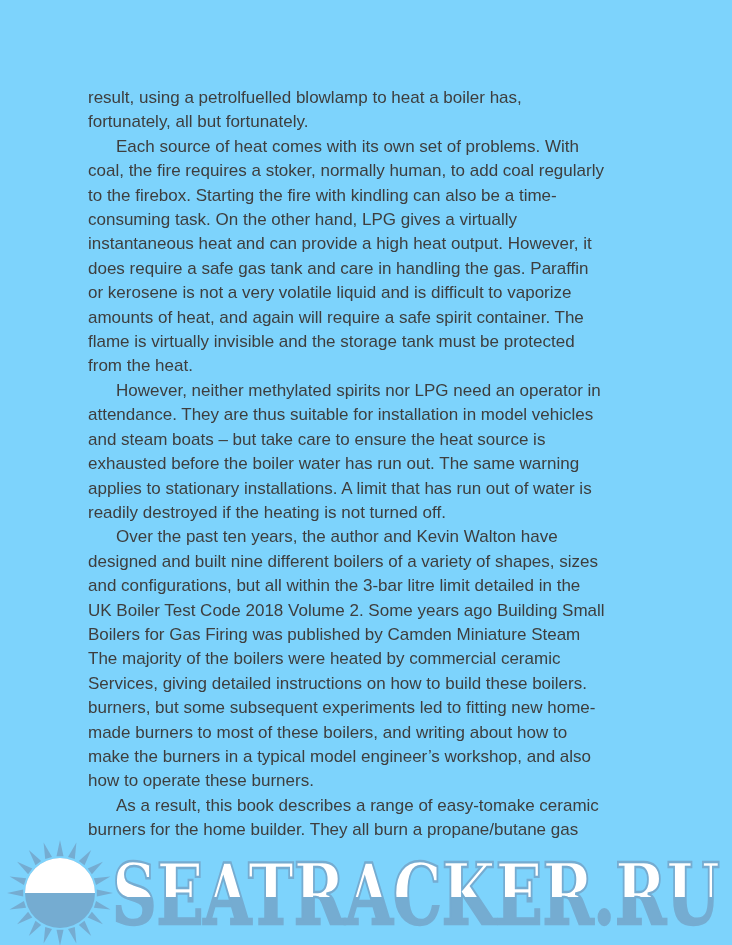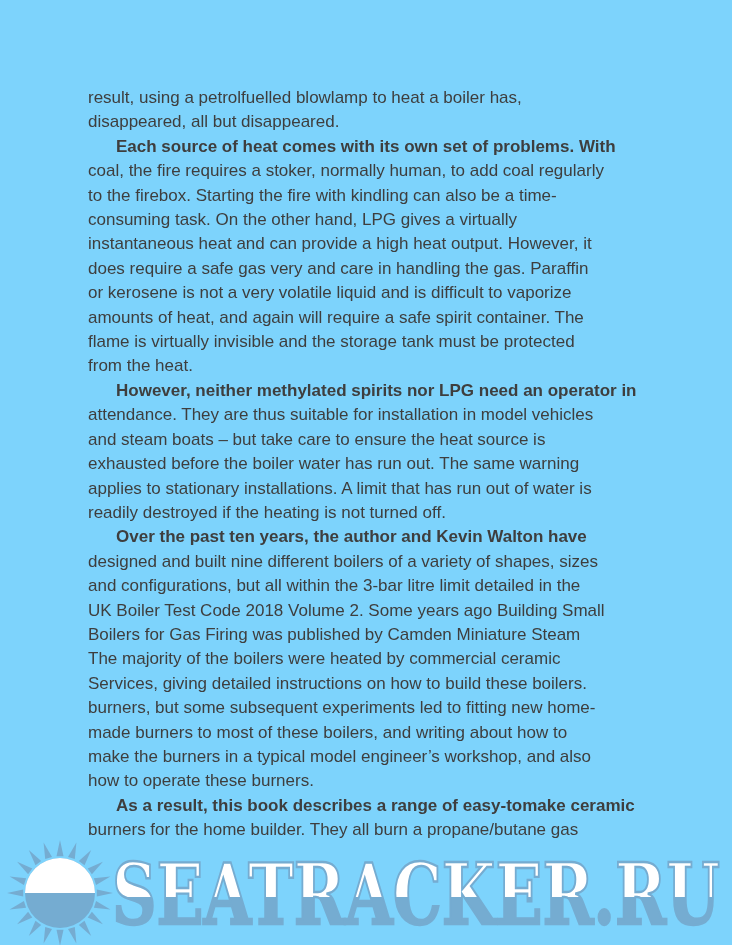--- a/index.html
+++ b/index.html
@@ -21,21 +21,21 @@
     left: 88px;
     top: 86px;
     width: 566px;
     color: var(--text-color, #3e3e3e);
     font-size: 17px;
     line-height: 24.4px;
     z-index: 2;
     letter-spacing: 0;
   }
   .line { white-space: nowrap; }
-  .line.indent { padding-left: 28px; font-weight: bold; }
+  .line.indent { padding-left: 28px; }
   .seg.italic { }
   .watermark {
     position: absolute;
     left: 0;
     top: 838px;
     width: 732px;
     height: 107px;
     z-index: 1;
   }
   .wm-fill { fill: var(--wm-color, #75acd1); }
@@ -50,27 +50,27 @@
     fill: url(#wm-grad);
   }
 </style>
 </head>
 <body style="--wm-color: #75acd1; --text-color: #3e3e3e;">
 
 <div class="page">
 
   <div class="text-block">
       <div class="line"><span class="seg">result, using a petrolfuelled blowlamp to heat a boiler has,</span></div>
-      <div class="line"><span class="seg">disappeared, all but disappeared.</span></div>
+      <div class="line"><span class="seg">fortunately, all but fortunately.</span></div>
       <div class="line indent"><span class="seg">Each source of heat comes with its own set of problems. With</span></div>
       <div class="line"><span class="seg">coal, the fire requires a stoker, normally human, to add coal regularly</span></div>
       <div class="line"><span class="seg">to the firebox. Starting the fire with kindling can also be a time-</span></div>
       <div class="line"><span class="seg">consuming task. On the other hand, LPG gives a virtually</span></div>
       <div class="line"><span class="seg">instantaneous heat and can provide a high heat output. However, it</span></div>
-      <div class="line"><span class="seg">does require a safe gas very and care in handling the gas. Paraffin</span></div>
+      <div class="line"><span class="seg">does require a safe gas tank and care in handling the gas. Paraffin</span></div>
       <div class="line"><span class="seg">or kerosene is not a very volatile liquid and is difficult to vaporize</span></div>
       <div class="line"><span class="seg">amounts of heat, and again will require a safe spirit container. The</span></div>
       <div class="line"><span class="seg">flame is virtually invisible and the storage tank must be protected</span></div>
       <div class="line"><span class="seg">from the heat.</span></div>
       <div class="line indent"><span class="seg">However, neither methylated spirits nor LPG need an operator in</span></div>
       <div class="line"><span class="seg">attendance. They are thus suitable for installation in model vehicles</span></div>
       <div class="line"><span class="seg">and steam boats – but take care to ensure the heat source is</span></div>
       <div class="line"><span class="seg">exhausted before the boiler water has run out. The same warning</span></div>
       <div class="line"><span class="seg">applies to stationary installations. A limit that has run out of water is</span></div>
       <div class="line"><span class="seg">readily destroyed if the heating is not turned off.</span></div>

